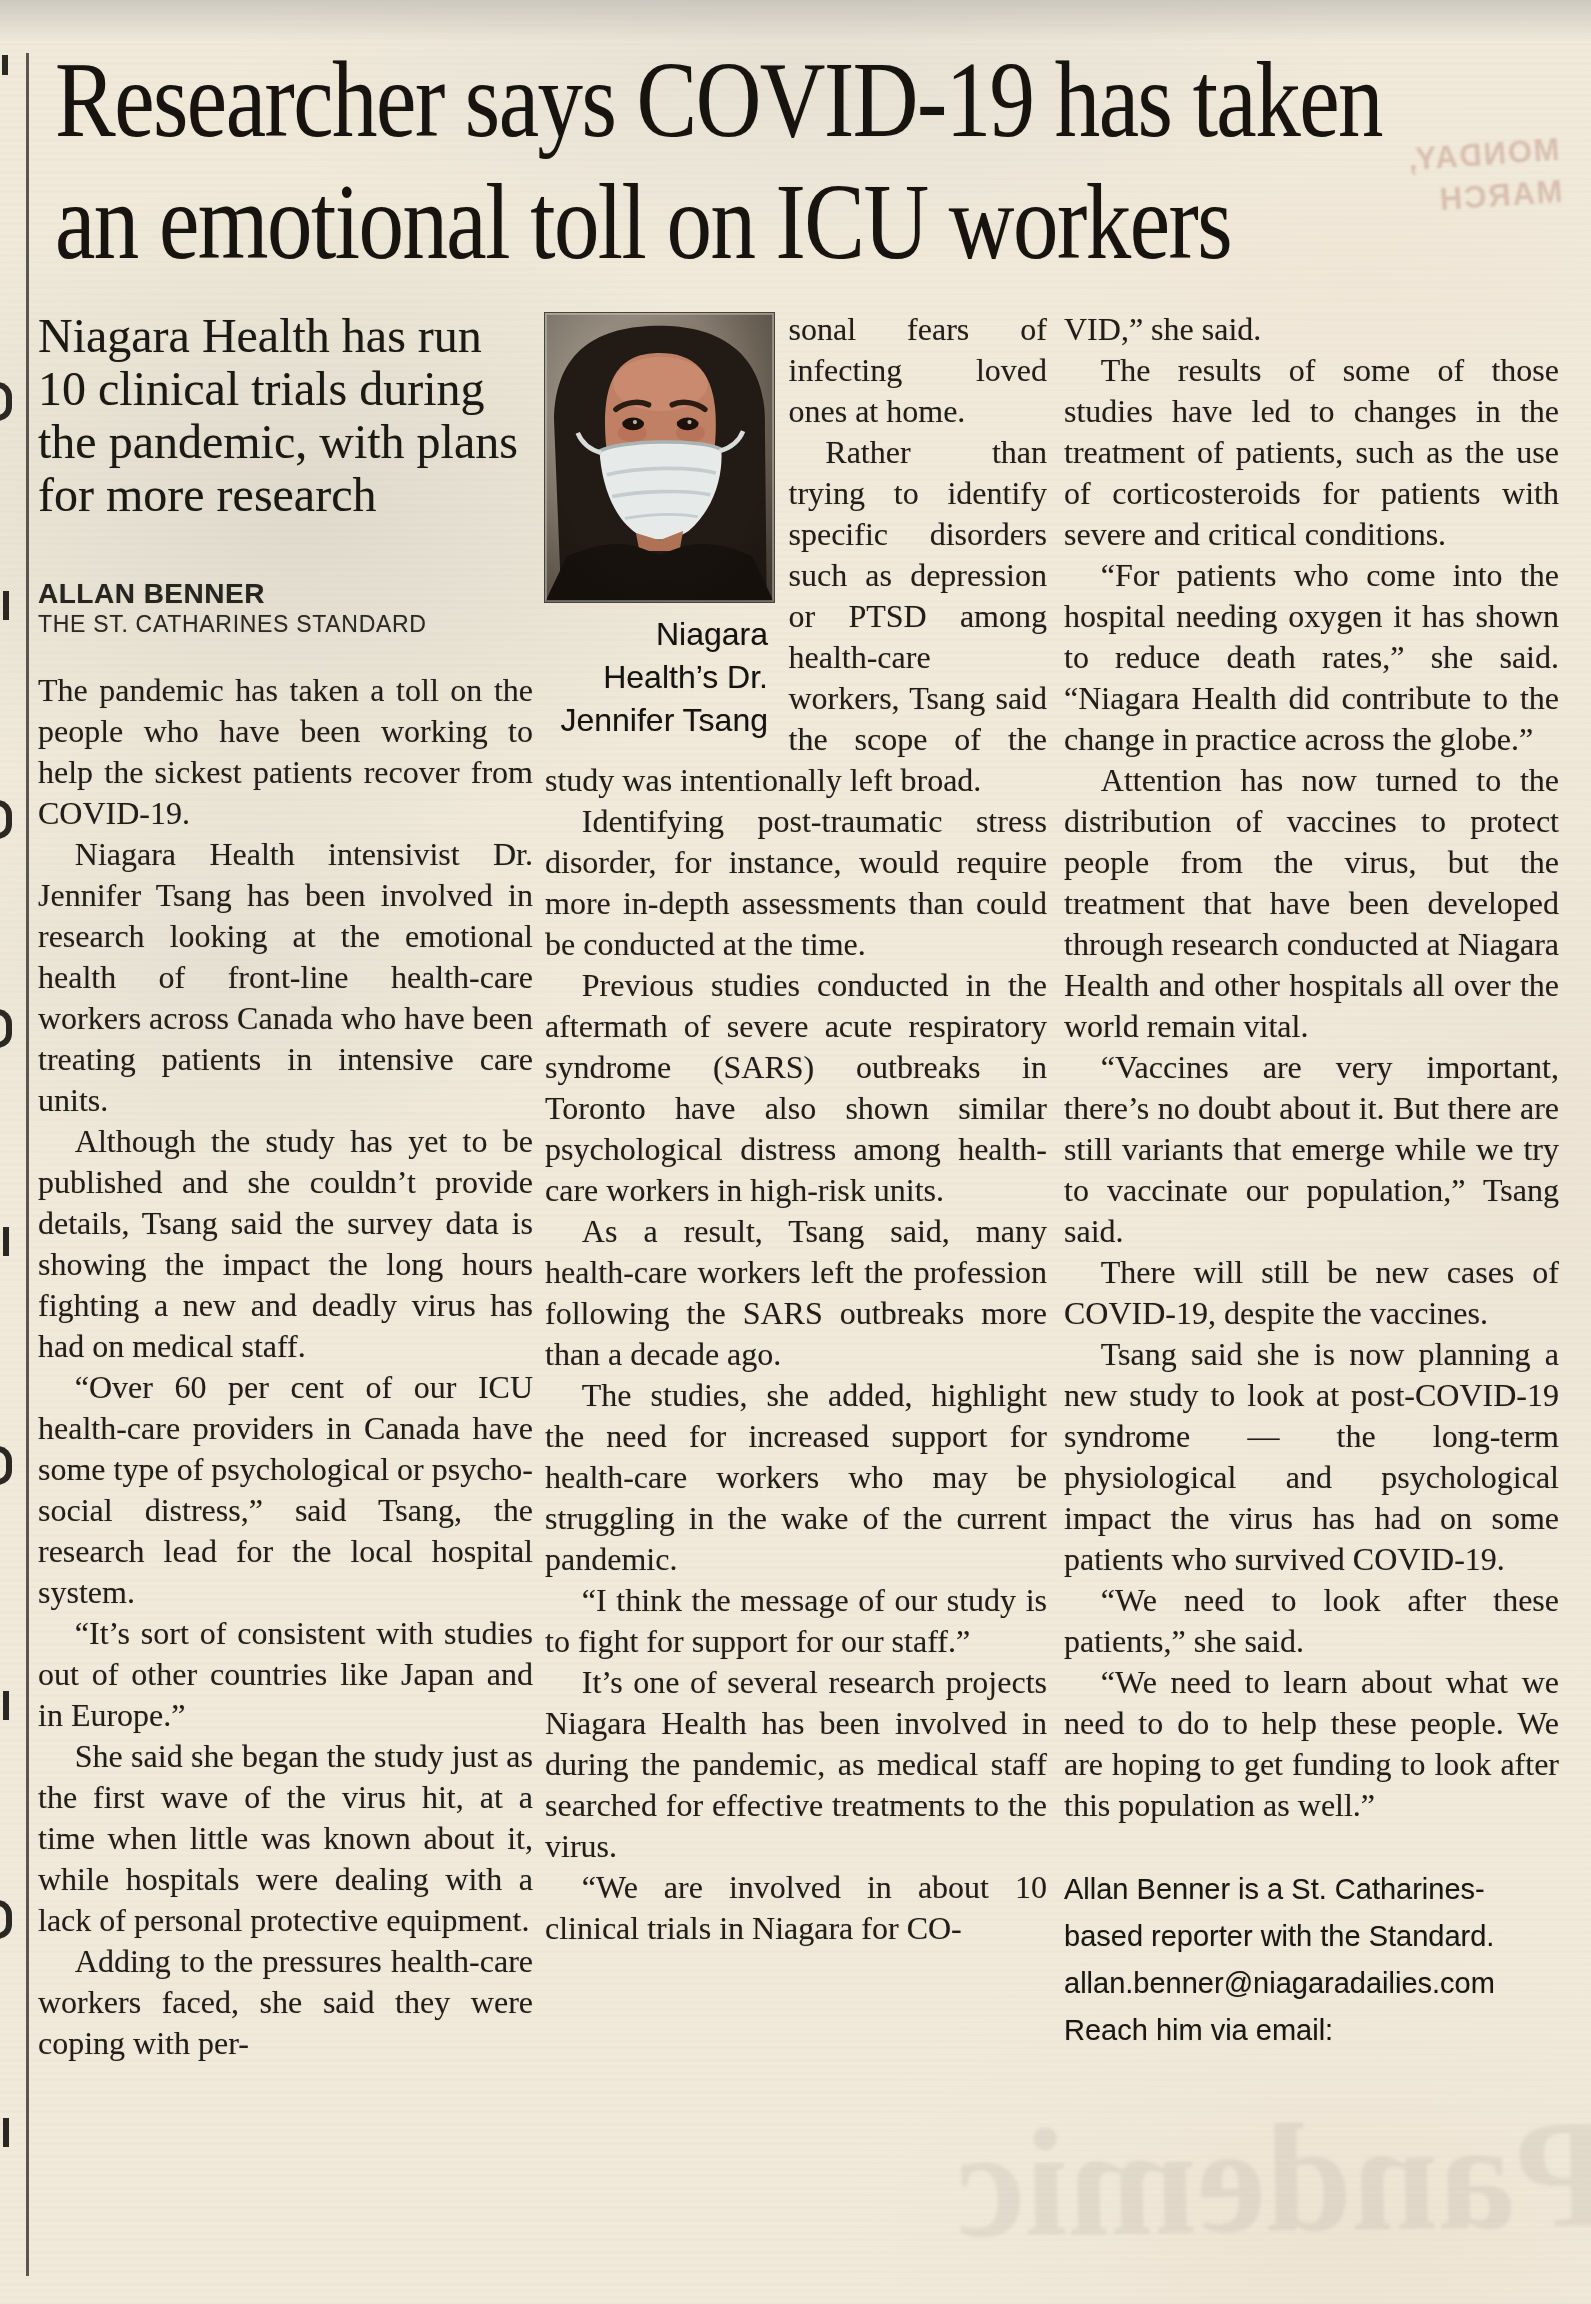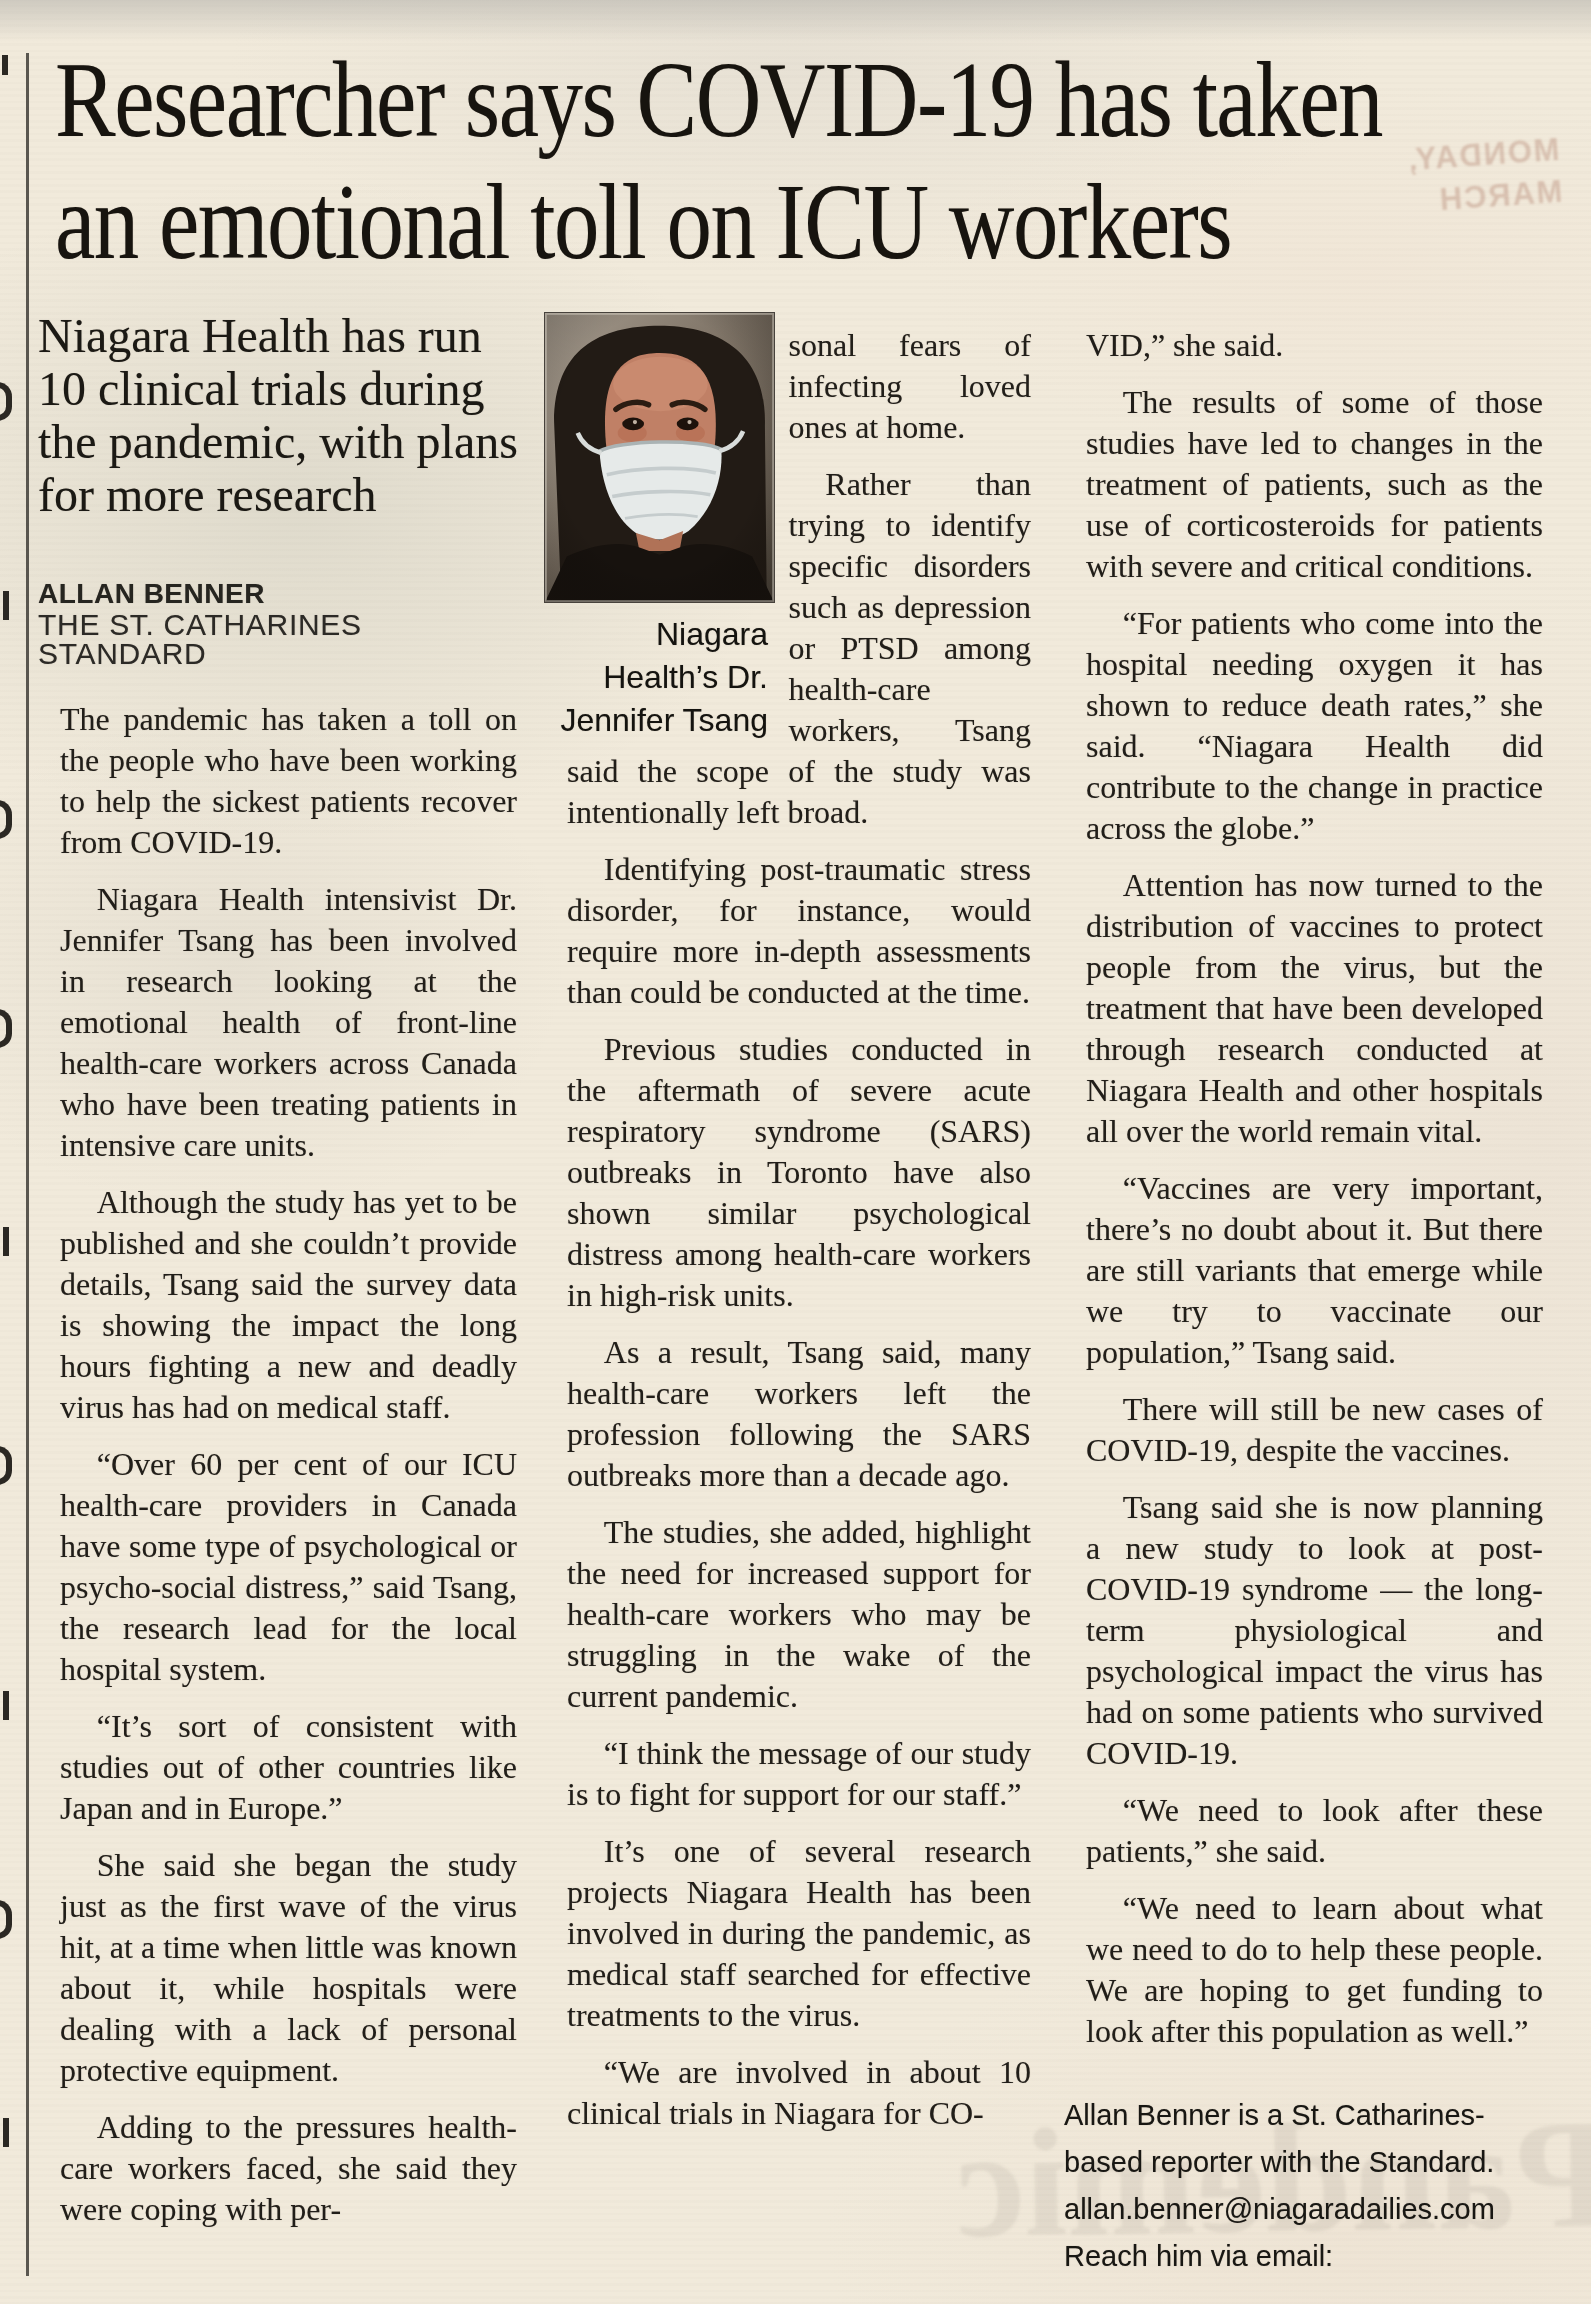--- a/index.html
+++ b/index.html
@@ -46,25 +46,25 @@
   .col { position:absolute; top:309px; text-align:justify;
     font-size:32px; line-height:41px; }
   #col1 { left:38px;  width:495px; }
   #col2 { left:545px; width:502px; }
   #col3 { left:1064px; width:495px; }
 
   .deck { font-size:48px; line-height:53px; text-align:left; color:#1b1914;
     margin:0 0 56px 0; }
   .byline-name { font-family:"Liberation Sans", sans-serif; font-weight:bold;
     font-size:28px; line-height:33px; letter-spacing:0.5px; color:#262520; text-align:left; }
-  .byline-org { font-family:"Liberation Sans", sans-serif; font-size:30px;
+  .byline-org { font-family:"Liberation Sans", sans-serif; font-size:23px;
     line-height:29px; letter-spacing:0.7px; color:#2c2a26; text-align:left;
     margin-bottom:31px; }
 
-  .paras p { margin:16px;padding-left:6px; }
+  .paras p { margin:0; }
   .paras p + p { text-indent:1.15em; }
 
   .photo-block { float:left; width:229px; margin:3.6px 14.5px 5.5px 0; }
   .photo-frame { width:229px; height:289px; outline:0.9px solid #47423c; }
   .photo-frame svg { display:block; }
   .caption { width:223px; margin-top:11px; font-family:"Liberation Sans", sans-serif;
     font-size:32px; line-height:43px; color:#14130f; text-align:right; }
 
   .tagline { margin-top:40px; font-family:"Liberation Sans", sans-serif;
     font-size:29px; line-height:47px; color:#181713; text-align:left; }

